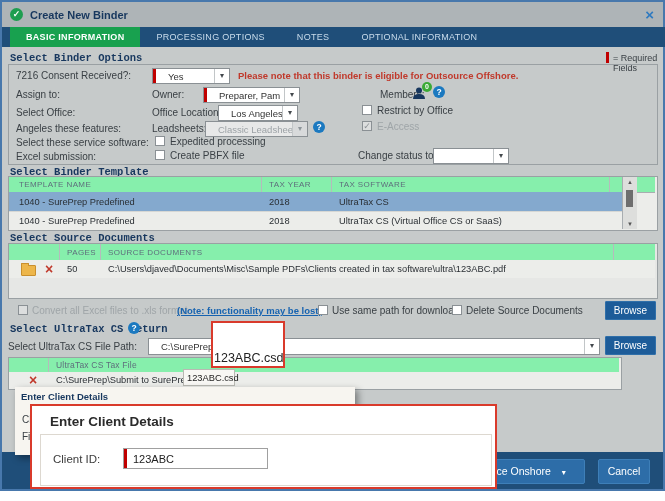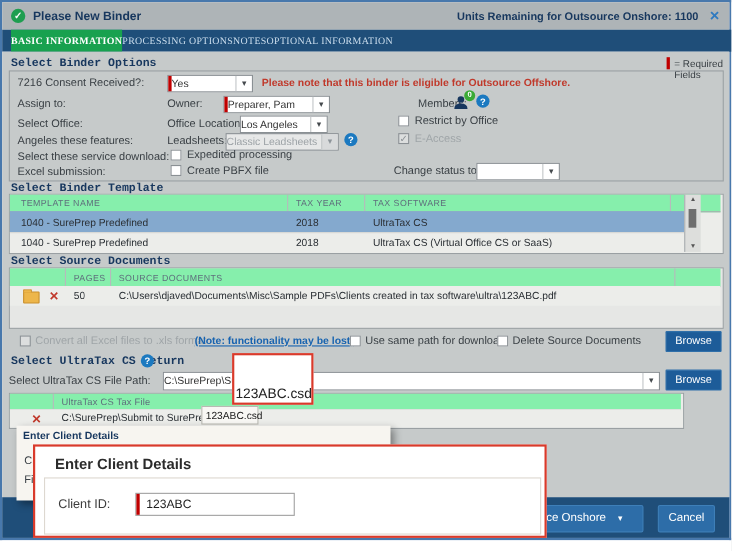--- a/index.html
+++ b/index.html
@@ -7,33 +7,33 @@
        -webkit-font-smoothing:antialiased;overflow:hidden;background:#FFFFFF;}
   .abs{position:absolute;}
   .edge{background:#4878AC;}
   .titlebar{background:#AEB4B7;}
   .title-text{font-size:11px;font-weight:bold;color:#17375E;}
   .units{font-size:10px;font-weight:bold;color:#17375E;}
   .close-x{font-size:15px;font-weight:bold;color:#2F7AC0;line-height:14px;cursor:default;}
   .checkcircle{width:13px;height:13px;border-radius:50%;background:#1E9E50;color:#fff;
        font-size:9px;font-weight:bold;text-align:center;line-height:13px;}
   .tabbar{background:#1F4E79;display:flex;align-items:stretch;padding-left:8px;}
-  .tab{font-size:9px;letter-spacing:.3px;color:#C9DCEC;padding:0 0;line-height:20px;font-family:Liberation Serif, serif;}
+  .tab{font-size:9px;letter-spacing:.3px;color:#C9DCEC;padding:0 16px;line-height:20px;}
   .tab.active{background:#18A14F;color:#FFFFFF;font-weight:bold;}
   .content{background:#C6CACA;}
   .hdr{font-size:10.5px;font-weight:bold;color:#17375E;font-family:Liberation Mono, monospace;}
   .lbl{font-size:10px;color:#3A4045;}
   .lbl-dis{font-size:10px;color:#9FA5A8;}
   .smalltext{font-size:9px;color:#3A4045;}
   .reqbar{width:3px;background:#C00000;}
   .notice{font-size:9.5px;font-weight:bold;color:#C0392B;}
   .link{font-size:9.5px;font-weight:bold;color:#1763B0;text-decoration:underline;}
   .box{border:1px solid #9AA0A3;}
   .dd{background:#FFFFFF;border:1px solid #8A9094;display:flex;align-items:center;height:16px;box-sizing:border-box;}
-  .dd .val{flex:1;font-size:9.5px;color:#333;padding-left:0;white-space:nowrap;overflow:hidden;}
+  .dd .val{flex:1;font-size:9.5px;color:#333;padding-left:12px;white-space:nowrap;overflow:hidden;}
   .dd .chev{width:14px;align-self:stretch;border-left:1px solid #C2C6C8;text-align:center;
        font-size:8px;color:#44494D;line-height:14px;}
   .dd.disabled{background:#E7E8E8;}
   .dd.disabled .val{color:#9CA2A6;}
   .dd.disabled .chev{background:#D8DADB;color:#8E959A;}
   .cb{width:10px;height:10px;background:#FFFFFF;border:1px solid #8A9094;display:inline-block;box-sizing:border-box;
       font-size:9px;line-height:8px;text-align:center;color:#8B9094;}
   .cb.disabled{background:#DCDEDE;}
   .helpicon{width:12px;height:12px;border-radius:50%;background:#1B79C0;color:#FFF;font-size:8.5px;
       font-weight:bold;text-align:center;line-height:12px;}
@@ -72,22 +72,21 @@
 
 <div id="app">
 
   <div class="abs edge" style="left:0;top:0;width:665px;height:2px;"></div>
   <div class="abs edge" style="left:0;top:0;width:2px;height:491px;"></div>
   <div class="abs edge" style="left:663px;top:0;width:2px;height:491px;"></div>
   <div class="abs edge" style="left:0;top:489px;width:665px;height:2px;"></div>
 
   <div class="abs titlebar" style="left:2px;top:2px;width:661px;height:25px;">
     <div class="abs checkcircle" style="left:8px;top:6px;">✓</div>
-    <div class="abs title-text" style="left:28px;top:7px;">Please New Binder</div>
-    <div class="abs units" style="right:28px;top:8px;">Units Remaining for Outsource Onshore: 1100</div>
+    <div class="abs title-text" style="left:28px;top:7px;">Create New Binder</div>
     <div class="abs close-x" style="right:9px;top:6px;">×</div>
   </div>
 
   <div class="abs tabbar" style="left:2px;top:27px;width:661px;height:20px;">
     <div class="tab active">BASIC INFORMATION</div>
     <div class="tab">PROCESSING OPTIONS</div>
     <div class="tab">NOTES</div>
     <div class="tab">OPTIONAL INFORMATION</div>
   </div>
 
@@ -136,21 +135,21 @@
   <div class="abs lbl" style="left:16px;top:123px;">Angeles these features:</div>
   <div class="abs lbl" style="left:152px;top:123px;">Leadsheets:</div>
   <div class="abs dd disabled" style="left:205px;top:121px;width:103px;">
     <span class="val">Classic Leadsheets</span>
     <span class="chev">▾</span>
   </div>
   <div class="abs helpicon" style="left:313px;top:121px;">?</div>
   <span class="abs cb disabled" style="left:362px;top:121px;">✓</span>
   <div class="abs lbl-dis" style="left:377px;top:121px;">E-Access</div>
 
-  <div class="abs lbl" style="left:16px;top:137px;">Select these service download:</div>
+  <div class="abs lbl" style="left:16px;top:137px;">Select these service software:</div>
   <span class="abs cb" style="left:155px;top:136px;"></span>
   <div class="abs lbl" style="left:170px;top:136px;">Expedited processing</div>
 
   <div class="abs lbl" style="left:16px;top:151px;">Excel submission:</div>
   <span class="abs cb" style="left:155px;top:150px;"></span>
   <div class="abs lbl" style="left:170px;top:150px;">Create PBFX file</div>
   <div class="abs lbl" style="left:358px;top:150px;">Change status to:</div>
   <div class="abs dd" style="left:433px;top:148px;width:76px;">
     <span class="val"></span>
     <span class="chev">▾</span>

